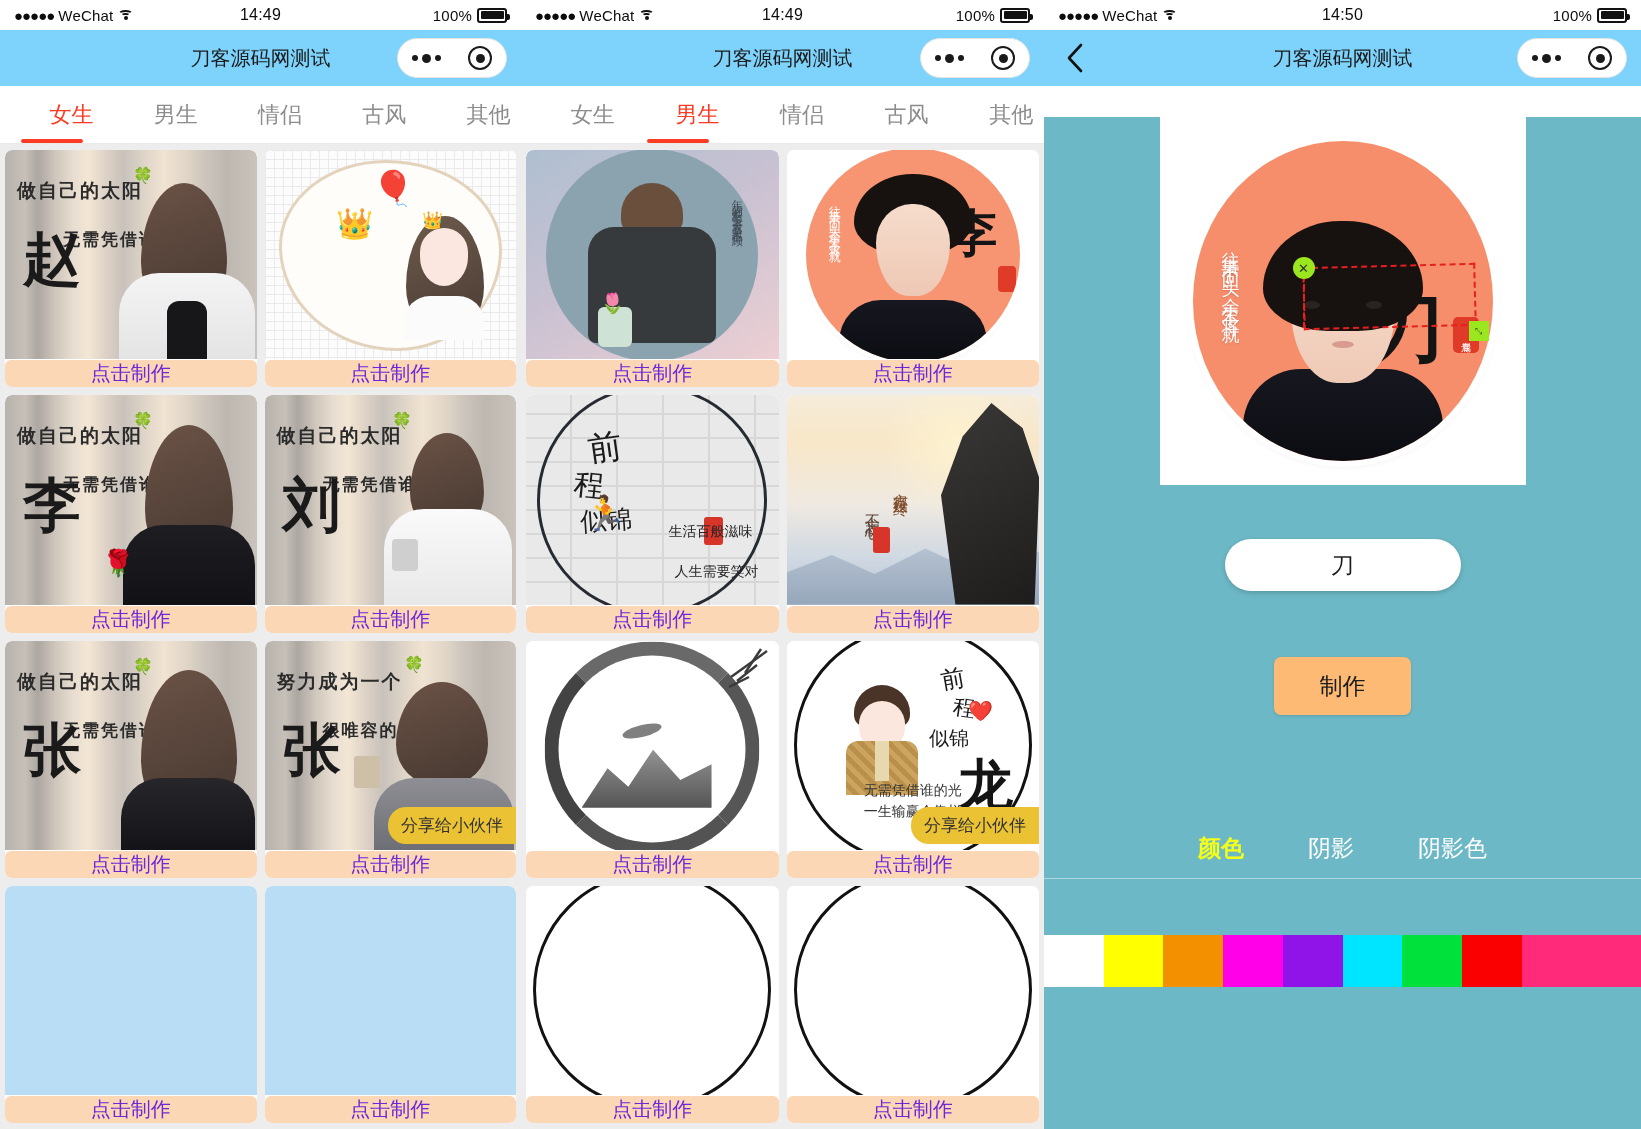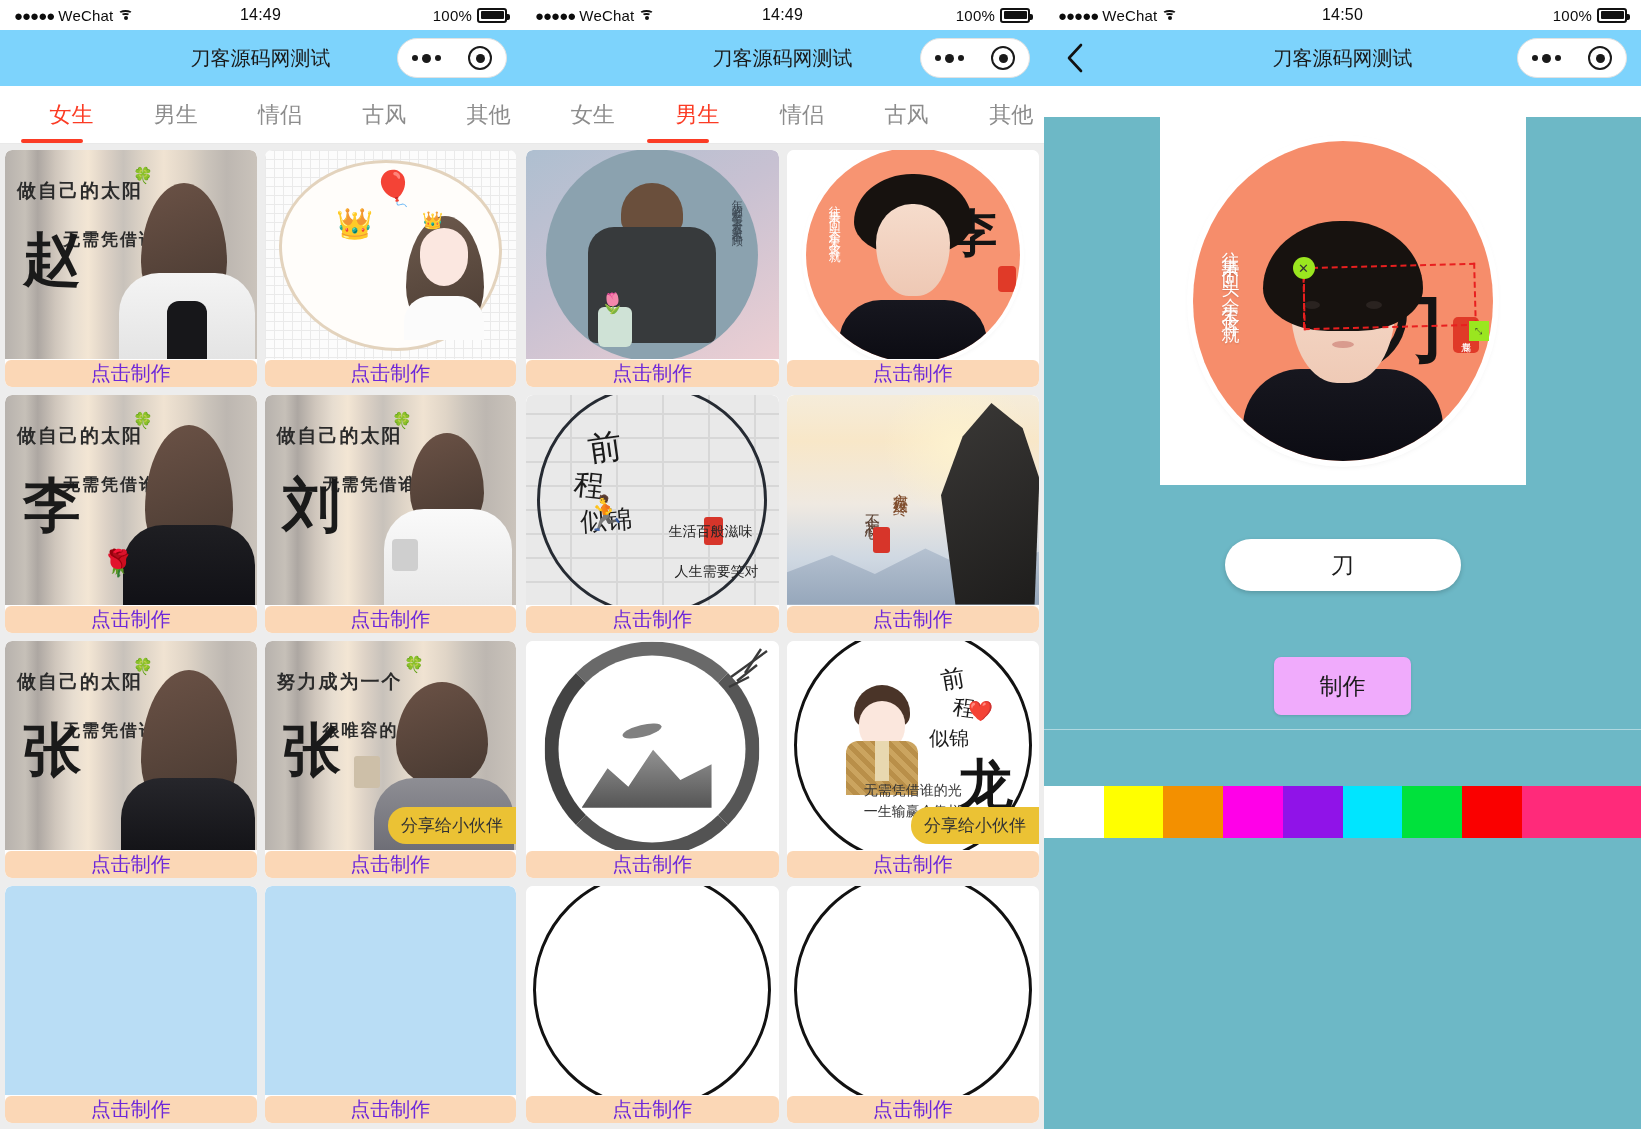--- a/index.html
+++ b/index.html
@@ -178,21 +178,21 @@
   .sel-box { position: absolute; border: 2px dashed #e81f1f; }
   .handle-x { position: absolute; width: 22px; height: 22px; border-radius: 50%; background: #9ae61f;
       display: flex; align-items: center; justify-content: center; color: #333; font-size: 13px; font-weight: 700; }
   .handle-sq { position: absolute; width: 20px; height: 20px; background: #9ae61f; color: #333;
       font-size: 9px; display: flex; align-items: center; justify-content: center; }
 
   .name-input { width: 236px; height: 52px; margin: 54px auto 0; background: #fff; border-radius: 26px;
       display: flex; align-items: center; justify-content: center; font-size: 23px; color: #1a1a1a;
       box-shadow: 0 2px 5px rgba(0,0,0,.18); }
   .act-row { display: flex; justify-content: center; gap: 70px; margin-top: 66px; }
-  .act-btn { width: 137px; height: 58px; background: #f0abfc; border-radius: 7px; display: flex;
+  .act-btn { width: 137px; height: 58px; background: #fdba74; border-radius: 7px; display: flex;
       align-items: center; justify-content: center; font-size: 23px; color: #1b1b1b;
       box-shadow: 0 1px 3px rgba(0,0,0,.14); }
   .opt-tabs { display: flex; justify-content: center; gap: 64px; margin-top: 118px; font-size: 23px; }
   .opt-tab { color: #fff; }
   .opt-tab.active { color: #f4ff1a; font-weight: 700; }
   .opt-rule { margin-top: 14px; height: 1px; background: rgba(255,255,255,.45); }
   .swatches { display: flex; margin-top: 56px; }
   .swatch { flex: 1; height: 52px; }
   .swatch.sel { outline: 3px solid #fff; outline-offset: -3px; z-index: 2; position: relative; }
 </style>
@@ -621,20 +621,25 @@
       </div>
 
       <div class="name-input">
         <span>刀</span>
       </div>
 
       <div class="act-row">
         <div class="act-btn">制作</div>
       </div>
 
+      <div class="opt-tabs">
+        <div class="opt-tab active">颜色</div>
+        <div class="opt-tab">阴影</div>
+        <div class="opt-tab">阴影色</div>
+      </div>
       <div class="opt-rule"></div>
 
       <div class="swatches sel" style="background: rgb(0, 0, 0);">
         <div class="swatch sel" style="background: rgb(255, 255, 255);"></div>
         <div class="swatch" style="background: rgb(255, 255, 0);"></div>
         <div class="swatch" style="background: rgb(243, 144, 0);"></div>
         <div class="swatch" style="background: rgb(255, 0, 232);"></div>
         <div class="swatch" style="background: rgb(144, 19, 232);"></div>
         <div class="swatch" style="background: rgb(0, 229, 255);"></div>
         <div class="swatch" style="background: rgb(0, 225, 60);"></div>

